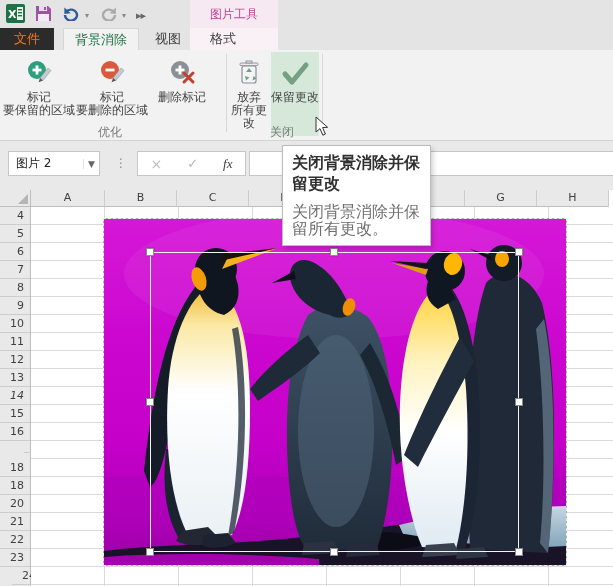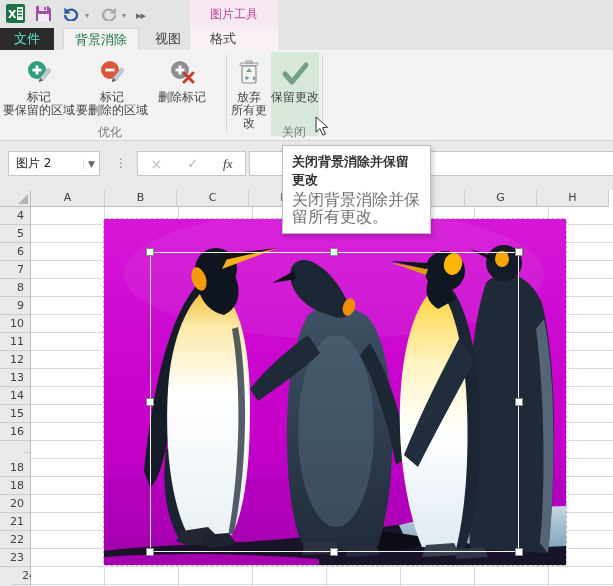--- a/index.html
+++ b/index.html
@@ -12,21 +12,21 @@
   .ctxband-top { position:absolute; left:190px; top:0; width:88px; height:28px; background:#f6e9f1; }
   .ctx-label { position:absolute; left:190px; top:6px; width:88px; text-align:center; color:#bf4397; font-size:12px; }
   .qat { position:absolute; left:6px; top:4px; height:22px; display:flex; align-items:center; gap:10px; }
   .qat .ddown { font-size:8px; color:#8a8a8a; margin-left:-6px; }
   .qat-more { color:#666; font-size:11px; letter-spacing:-1px; }
 
   
   .tabrow { position:absolute; left:0; top:28px; width:613px; height:22px; background:#e4e4e4; }
   .ctxband-tab { position:absolute; left:190px; top:0; width:88px; height:22px; background:#faf1f7; }
   .tab { position:absolute; top:0; height:22px; line-height:22px; text-align:center; font-size:13px; color:#404040; cursor:default; }
-  .tab-file { left:0; width:54px; background:#2b2b2b; color:#5eead4; }
+  .tab-file { left:0; width:54px; background:#2b2b2b; color:#f97316; }
   .tab-active { left:63px; width:76px; background:#f2f2f2; border:1px solid #d6d6d6; border-bottom:none; color:#217346; }
   .tab-view { left:145px; width:46px; }
   .tab-format { left:200px; width:46px; }
 
   
   .ribbon { position:absolute; left:0; top:50px; width:613px; height:91px; background:#f2f2f2; border-bottom:1px solid #d4d4d4; }
   .rbtn { position:absolute; top:2px; height:84px; text-align:center; }
   .rbtn .ricon { height:36px; display:flex; align-items:center; justify-content:center; padding-top:5px; }
   .rlbl { font-size:12px; line-height:13px; color:#444; margin-top:3px; }
   .rbtn-hover { background:#d5e8d9; }
@@ -59,21 +59,21 @@
 
   
   .pic { position:absolute; left:104px; top:219px; width:462px; height:346px; z-index:5;
          outline:1px dashed #ececec; box-shadow:0 0 0 1px rgba(110,110,110,.55); }
   .pic svg { display:block; }
   .selrect { position:absolute; left:46px; top:33px; width:369px; height:300px; border:1px solid rgba(255,255,255,.95); }
   .handle { position:absolute; width:8px; height:8px; background:#fff; border:1px solid #8a8a8a; box-shadow:0 0 1px rgba(0,0,0,.4); }
 
   
   .tooltip { position:absolute; left:282px; top:145px; width:149px; background:#fff; border:1px solid #bcbcbc; box-shadow:2px 3px 5px rgba(0,0,0,.18); padding:7px 9px 8px 9px; z-index:40; }
-  .tt-title { font-weight:bold; font-size:13px; color:#303030; margin-bottom:2px; }
+  .tt-title { font-weight:bold; font-size:16px; color:#303030; margin-bottom:8px; }
   .tt-body { font-size:16px; color:#6e6e6e; line-height:17px; }
 
   
   .watermark { position:absolute; right:1px; bottom:1px; text-align:right; z-index:8; line-height:17px; white-space:nowrap; }
   .wm1 { font-size:16px; font-weight:bold; font-style:italic; color:#e8231b;
          text-shadow:-1px -1px 0 #fff,1px -1px 0 #fff,-1px 1px 0 #fff,1px 1px 0 #fff; }
   .wm2 { font-size:15px; font-weight:bold; font-style:italic; color:#e8231b;
          text-shadow:-1px -1px 0 #fff,1px -1px 0 #fff,-1px 1px 0 #fff,1px 1px 0 #fff; }
 
   .cursor { position:absolute; left:315px; top:116px; z-index:50; }
@@ -190,21 +190,21 @@
 
     <div class="rbtn rbtn-hover" style="left:271px;width:48px;">
       <div class="ricon">
         <svg width="34" height="30" viewBox="0 0 34 30">
             <path d="M7,16 L14,24 L28,7" stroke="#74a083" stroke-width="5" fill="none" stroke-linecap="round" stroke-linejoin="round"></path>
           </svg>
       </div>
       <div class="rlbl"><span>保留更改</span></div>
     </div>
 
-    <div class="rgroup-label" style="left:244px;width:100px;">关闭</div>
+    <div class="rgroup-label" style="left:232px;width:100px;">关闭</div>
     <div class="rsep" style="left:322px;"></div>
   </div>
 
   <div class="formulabar">
     <div class="namebox">
       <span class="nb-text">图片 2</span>
       <span class="nb-dd">▼</span>
     </div>
     <div class="fbar-dots">⋮</div>
     <div class="fxbox">
@@ -232,21 +232,21 @@
       <div class="rowh" style="top: 0px;">4</div>
       <div class="rowh" style="top: 18px;">5</div>
       <div class="rowh" style="top: 36px;">6</div>
       <div class="rowh" style="top: 54px;">7</div>
       <div class="rowh" style="top: 72px;">8</div>
       <div class="rowh" style="top: 90px;">9</div>
       <div class="rowh" style="top: 108px;">10</div>
       <div class="rowh" style="top: 126px;">11</div>
       <div class="rowh" style="top: 144px;">12</div>
       <div class="rowh" style="top: 162px;">13</div>
-      <div class="rowh" style="top: 180px;">14</div>
+      <div class="rowh" style="top: 180px; font-style: italic;">14</div>
       <div class="rowh" style="top: 198px;">15</div>
       <div class="rowh" style="top: 216px;">16</div>
       <div class="rowh" style="top: 228px; margin-left: 24px;">17</div>
       <div class="rowh" style="top: 252px;">18</div>
       <div class="rowh" style="top: 270px;">18</div>
       <div class="rowh" style="top: 288px;">20</div>
       <div class="rowh" style="top: 306px;">21</div>
       <div class="rowh" style="top: 324px;">22</div>
       <div class="rowh" style="top: 342px;">23</div>
       <div class="rowh" style="top: 360px; margin-left: 12px;">24</div>

